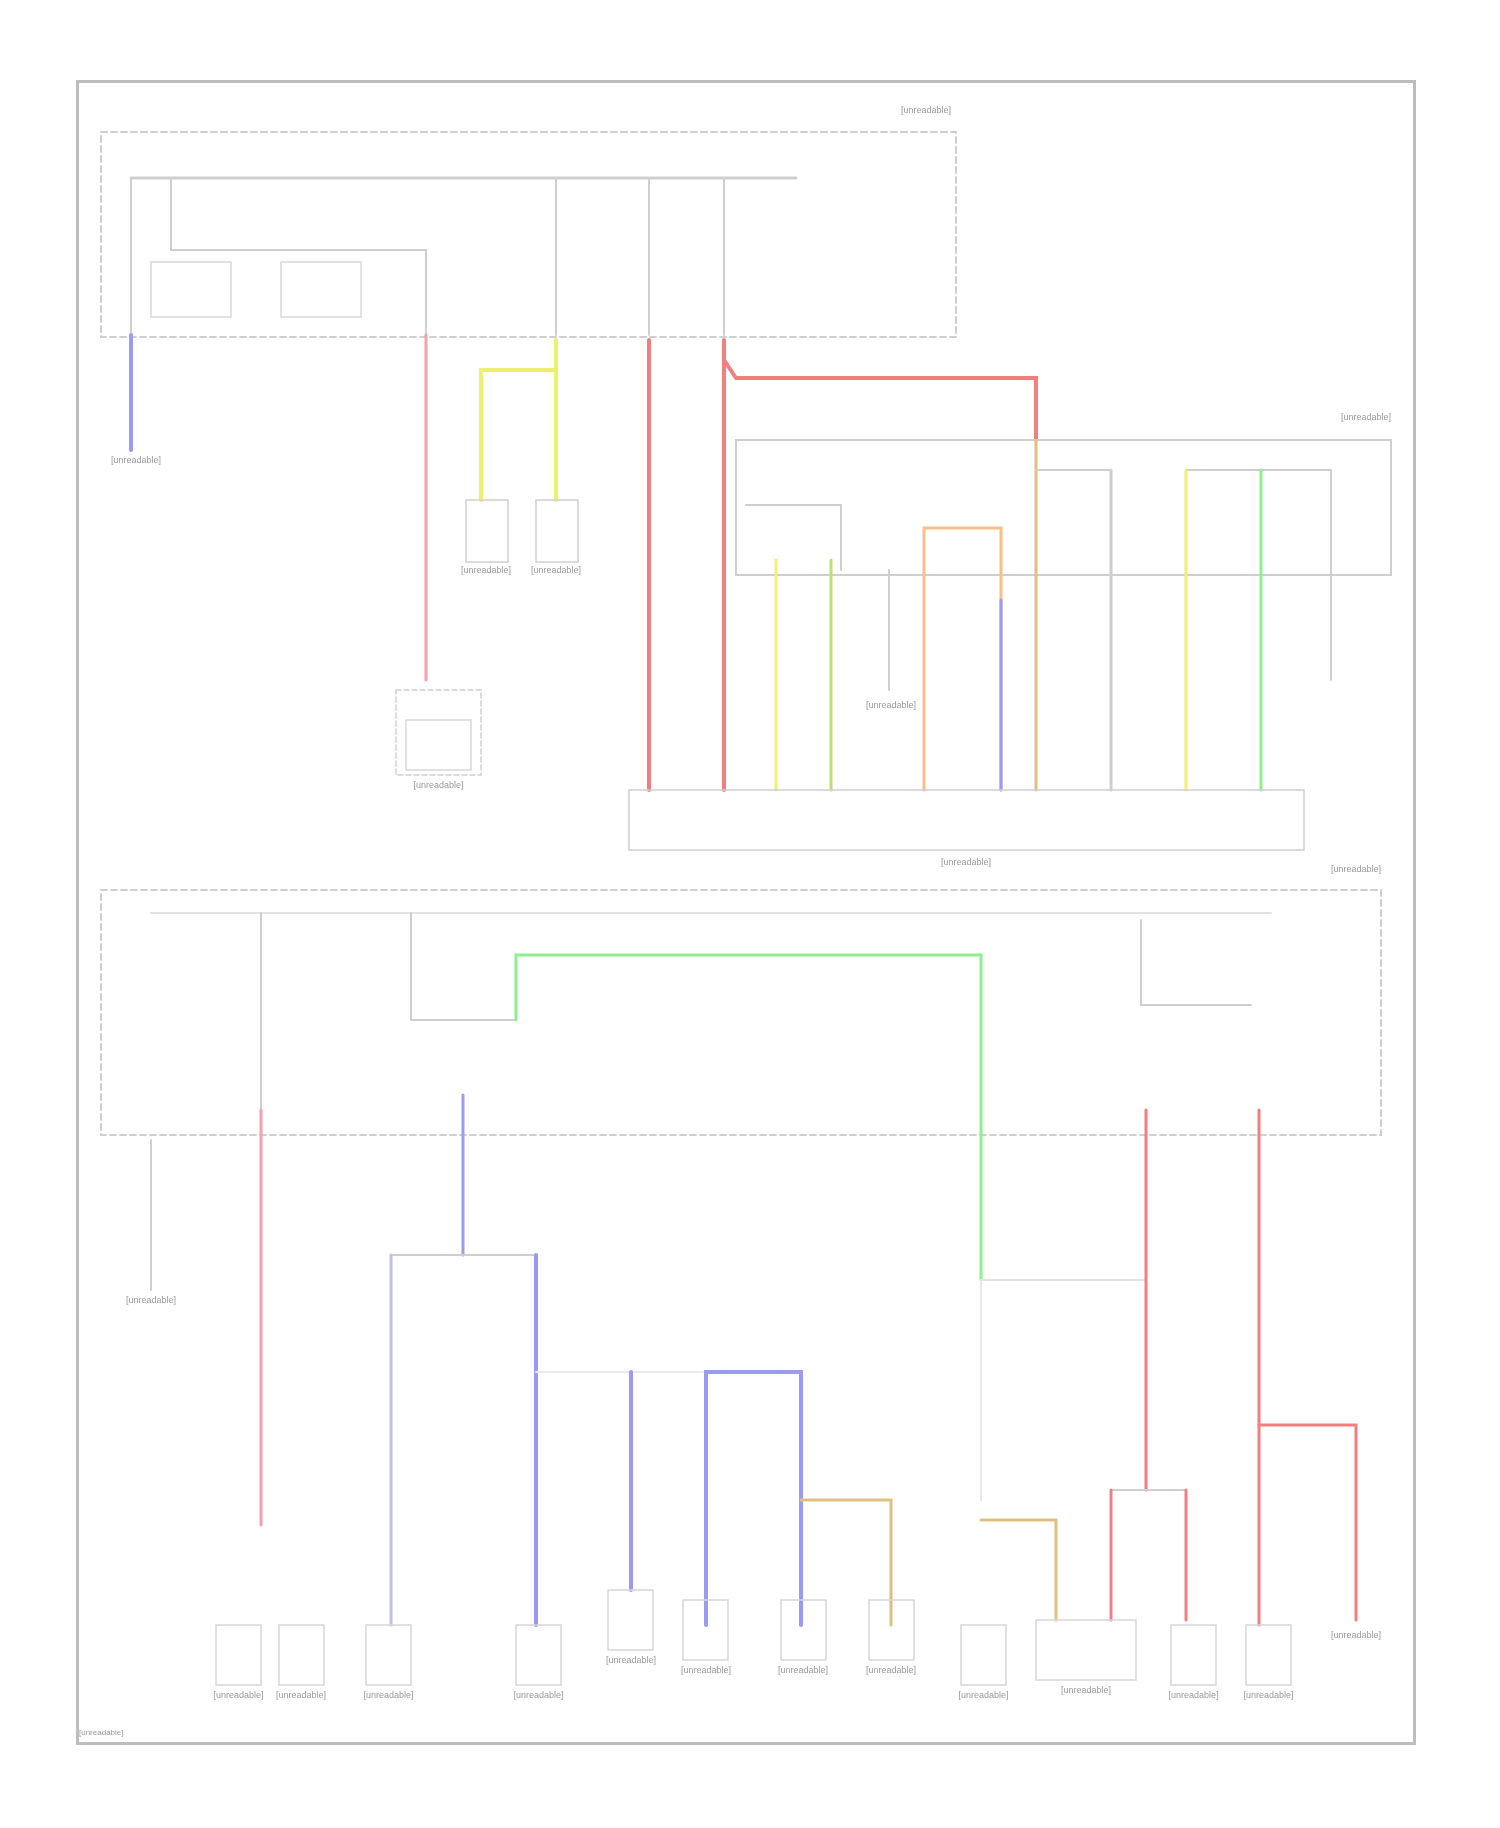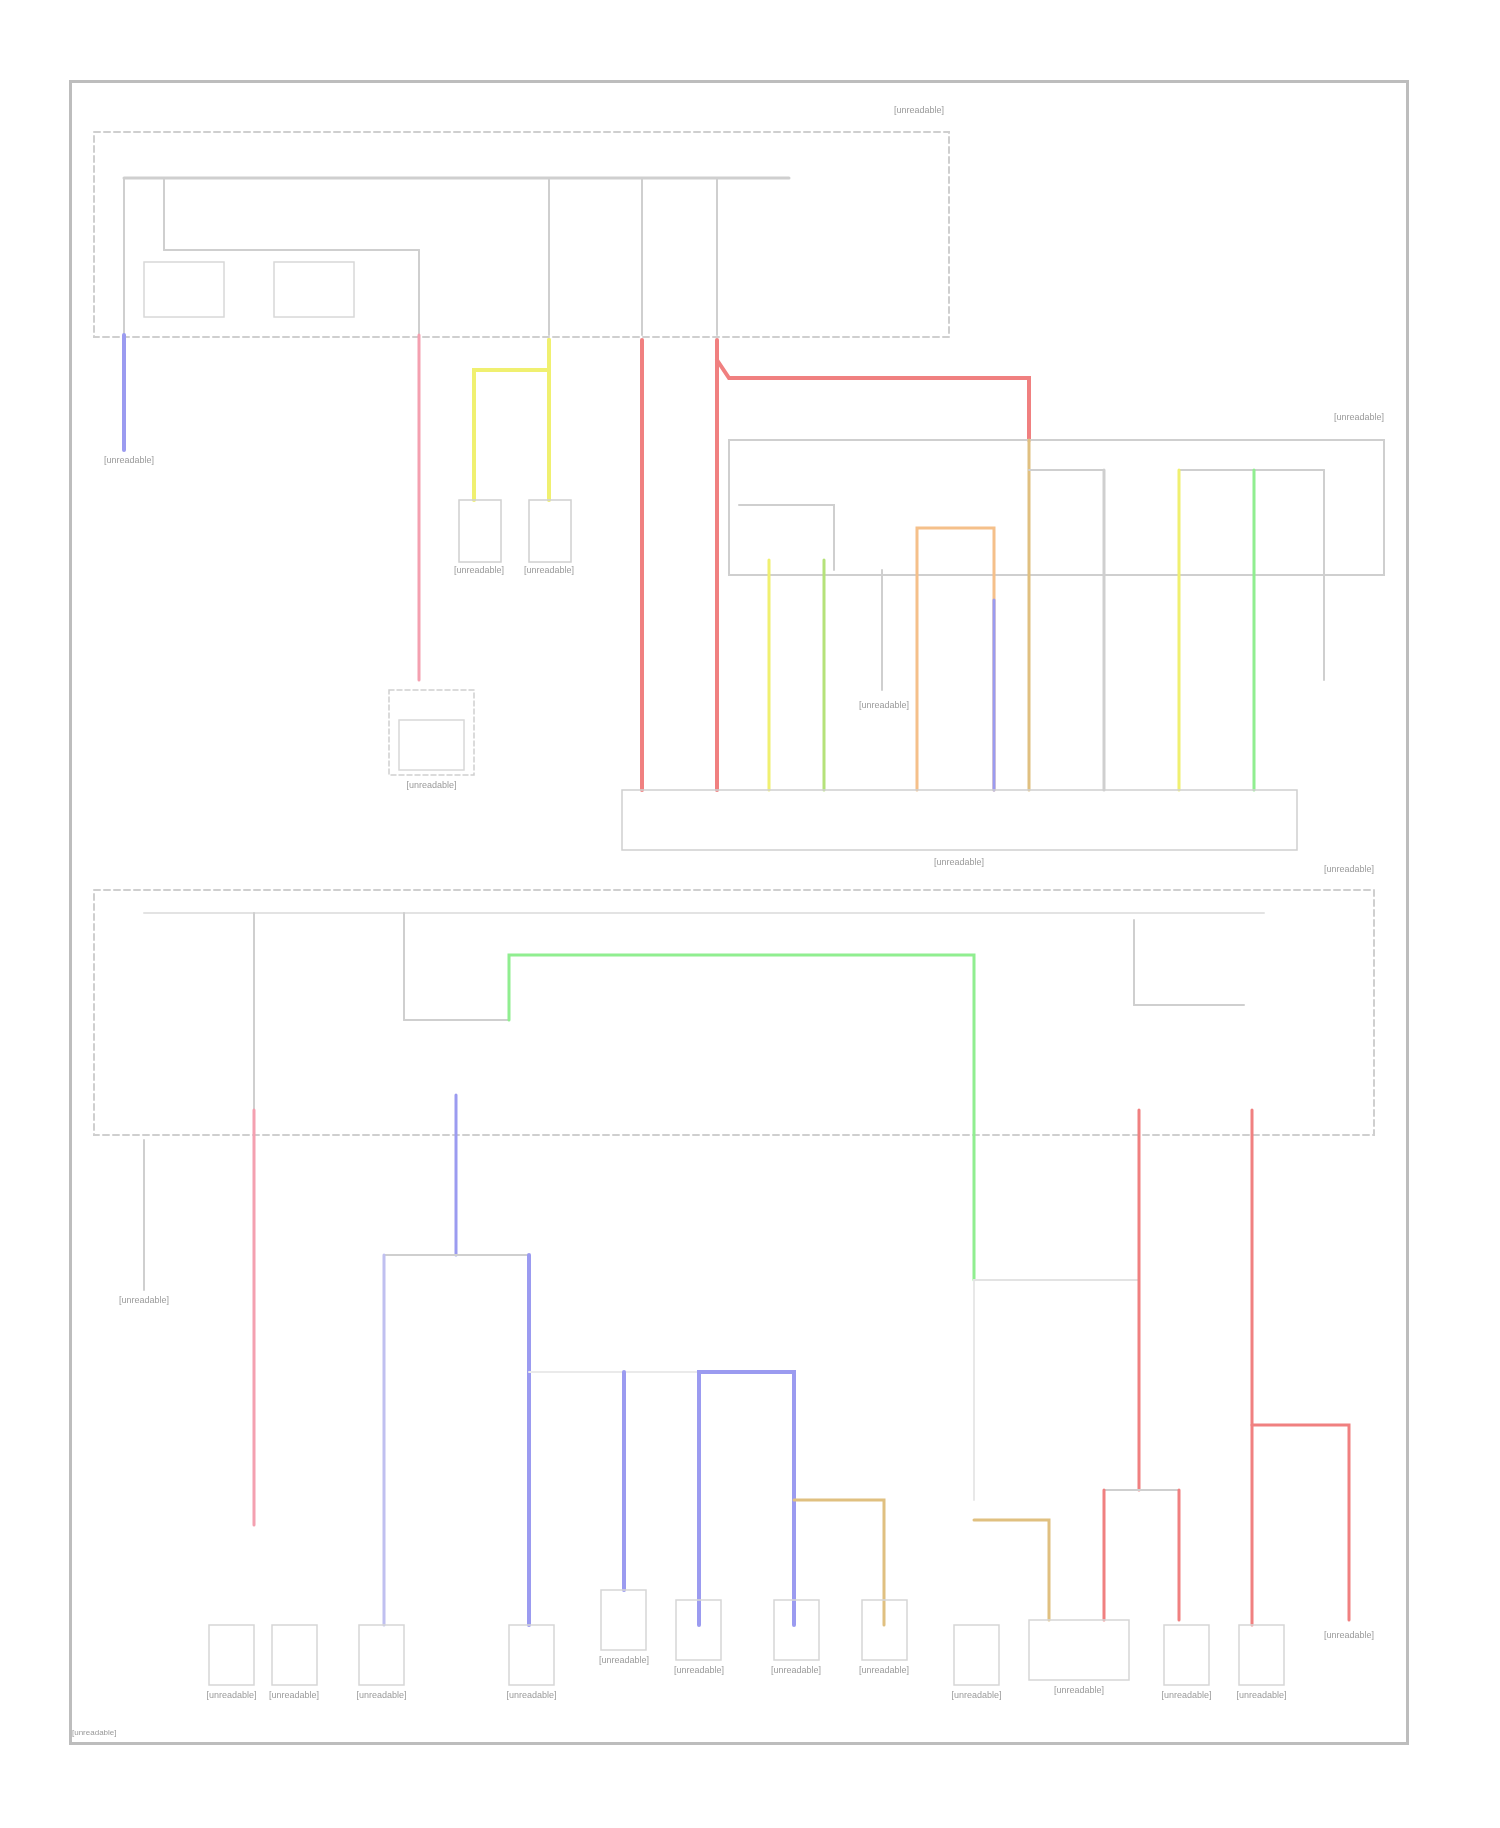--- a/index.html
+++ b/index.html
@@ -1,17 +1,17 @@
 <!DOCTYPE html>
 <html><head>
 <meta charset="utf-8">
 <style>
   html,body{margin:0;padding:0;background:#fff;}
   body{width:1500px;height:1828px;position:relative;overflow:hidden;font-family:"Liberation Sans",sans-serif;}
-  #diagram{position:absolute;left:4px;top:0;width:1301px;height:1828px;}
+  #diagram{position:absolute;left:11px;top:0;width:1301px;height:1828px;}
   .frame{position:absolute;left:65px;top:80px;width:1340px;height:1665px;border:3px solid #bdbdbd;box-sizing:border-box;}
   .lbl{position:absolute;font-size:9px;line-height:10px;color:#9a9a9a;text-align:center;white-space:pre-line;}
   .lbl-right{text-align:right;}
   .corner-id{position:absolute;left:68px;top:1728px;font-size:8px;color:#999;}
 </style>
 </head>
 <body>
 
 <div id="diagram">
   <div class="frame"></div>

